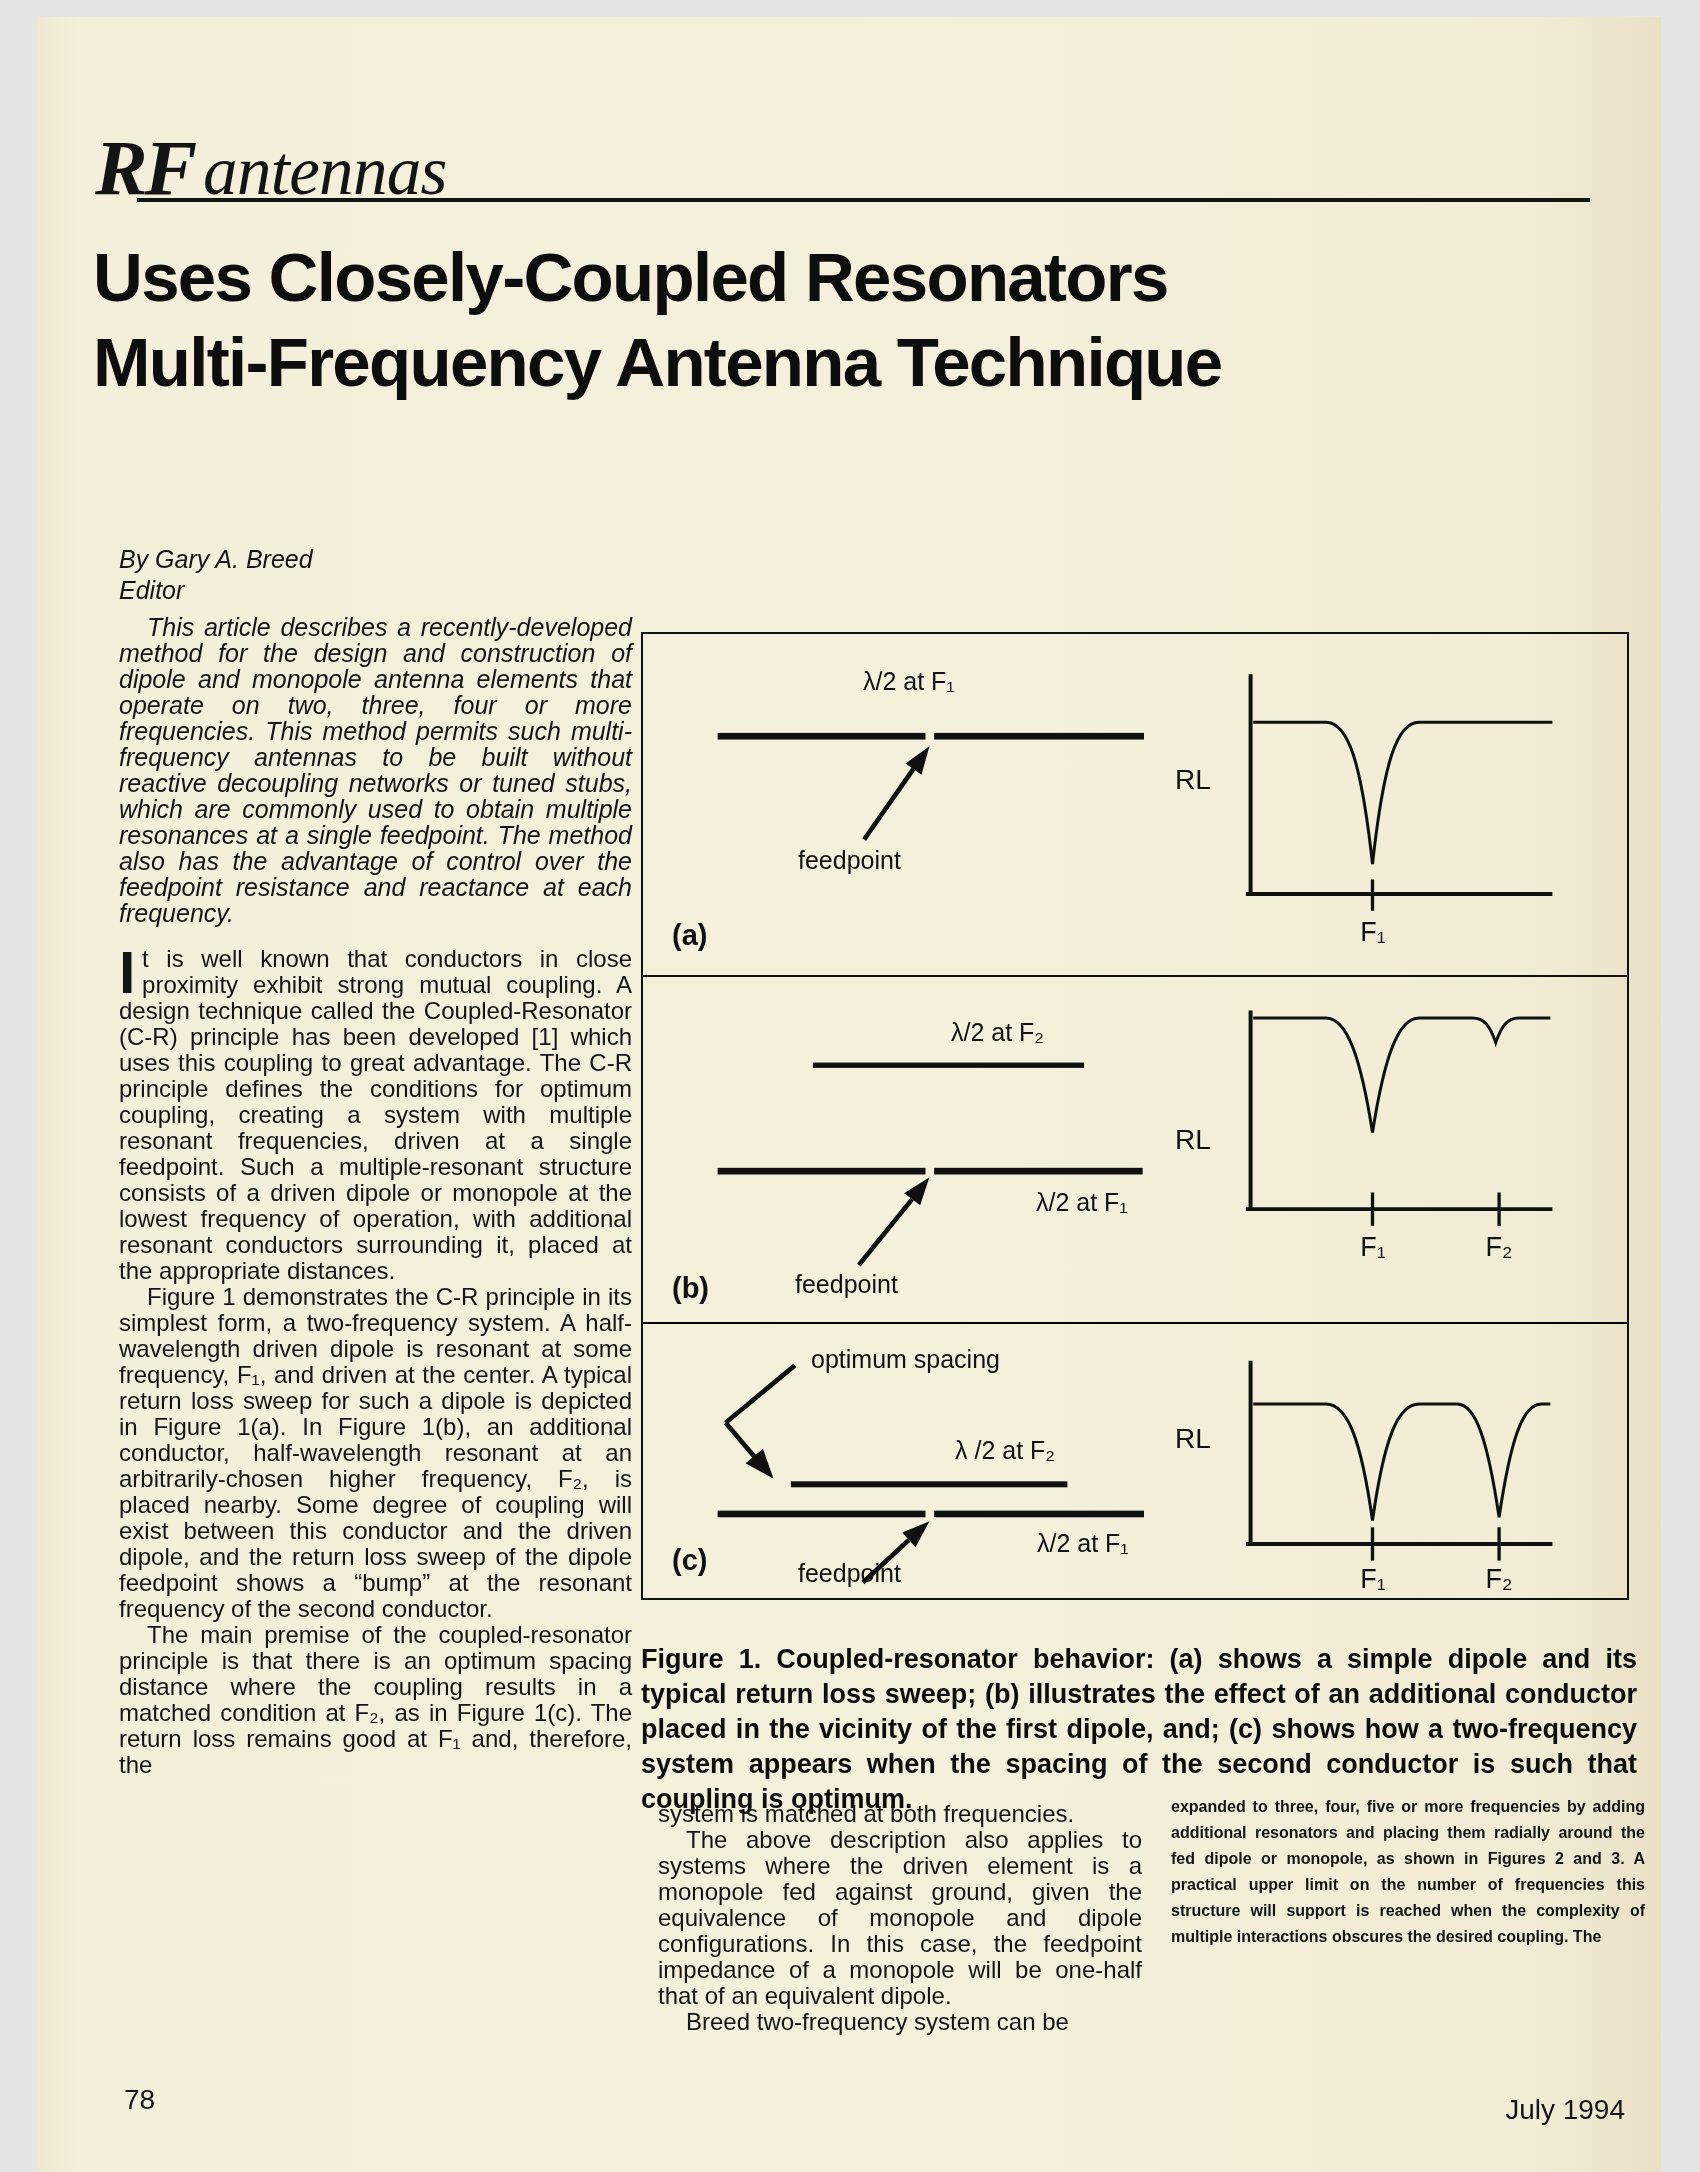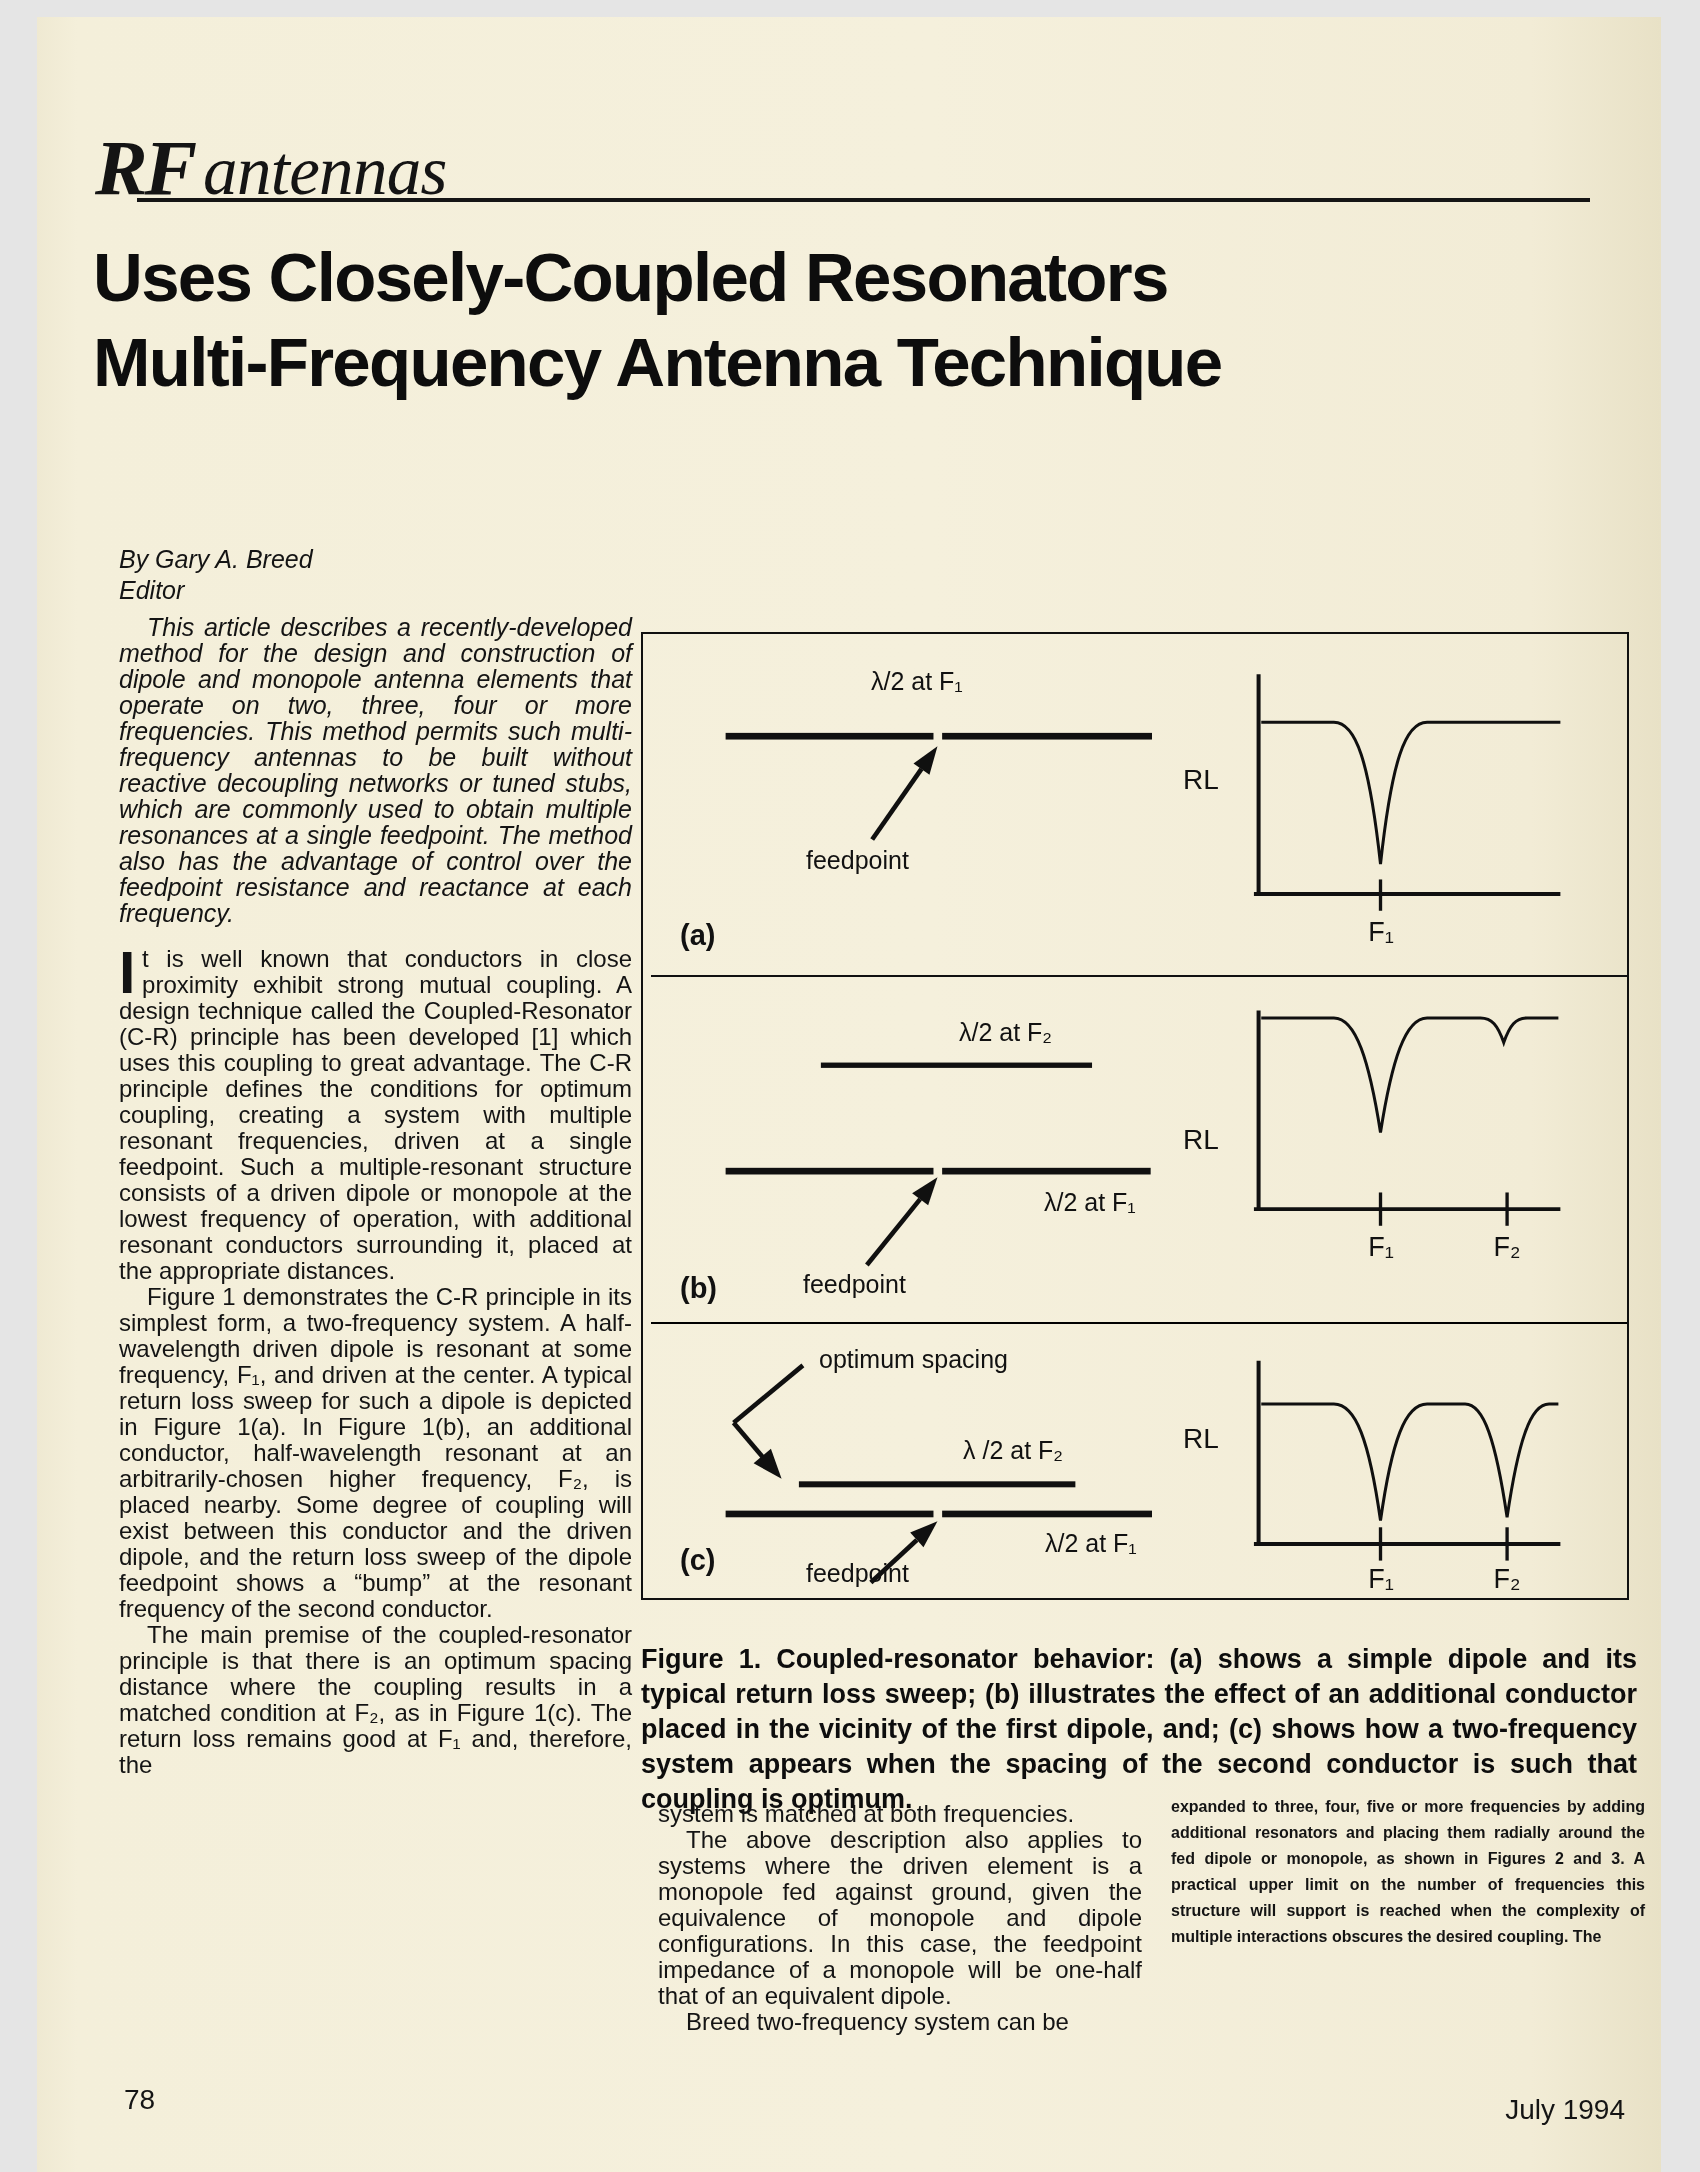--- a/index.html
+++ b/index.html
@@ -24,21 +24,21 @@
   .col p{margin:0;}
   .col-left{left:119px;top:614px;width:513px;font-size:24px;line-height:26px;}
   .intro{font-style:italic;font-size:25px;text-indent:28px;margin-bottom:20px !important;}
   .bodypar{text-indent:28px;}
   .bodypar.first{text-indent:0;}
   .dropcap{float:left;font-weight:bold;font-size:59px;line-height:47px;padding:4px 6.7px 0 0;}
   .col-mid{left:658px;top:1801px;width:484px;font-size:24px;line-height:26px;}
   .col-right{left:1171px;top:1794px;width:474px;font-size:16px;line-height:26px;font-weight:bold;}
   
   .figure-box{position:absolute;left:641px;top:632px;width:988px;height:968px;
-              border:2.7px solid #101010;box-sizing:border-box;padding-left:8px;}
+              border:2.7px solid #101010;box-sizing:border-box;}
   .panel{position:relative;width:100%;box-sizing:border-box;}
   .panel-a{height:343px;border-bottom:2px solid #101010;}
   .panel-b{height:347px;border-bottom:2px solid #000000;}
   .panel-c{height:272px;}
   .panel svg{position:absolute;left:0;top:0;}
   .figlabel{position:absolute;font-size:25px;white-space:nowrap;color:#111;}
   .panel-id{position:absolute;font-size:29px;font-weight:bold;color:#111;}
   .rl-label{position:absolute;font-size:28px;color:#111;}
   .tick-label{position:absolute;font-size:27px;color:#111;transform:translateX(-50%);}
   .caption{position:absolute;left:641px;top:1615px;width:996px;font-size:27px;font-weight:bold;

